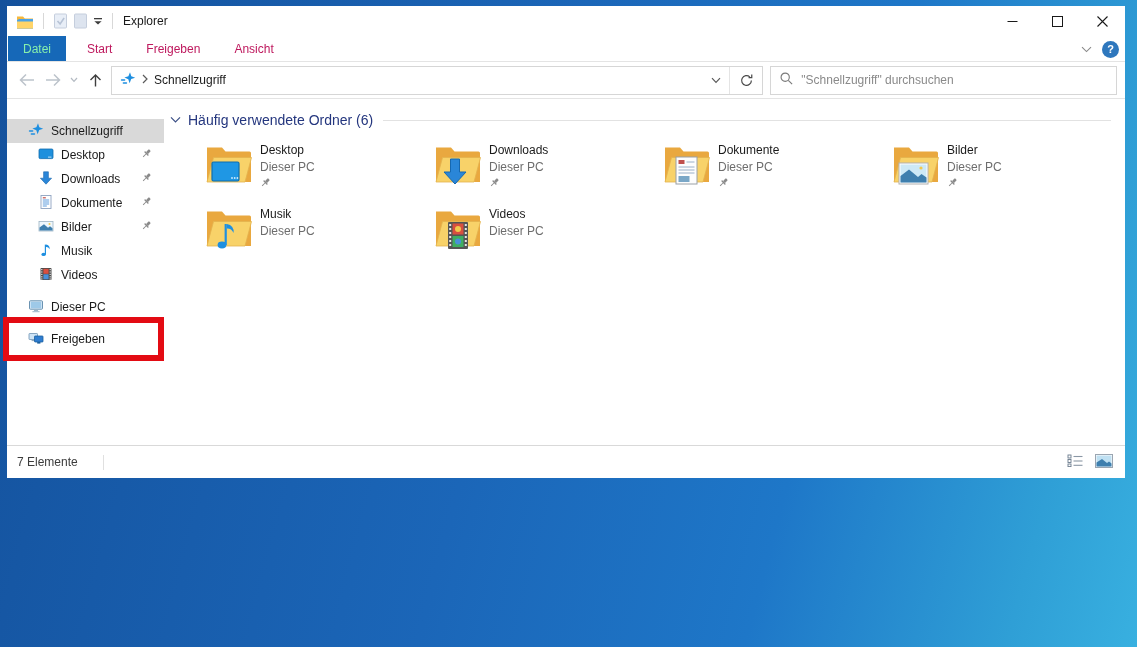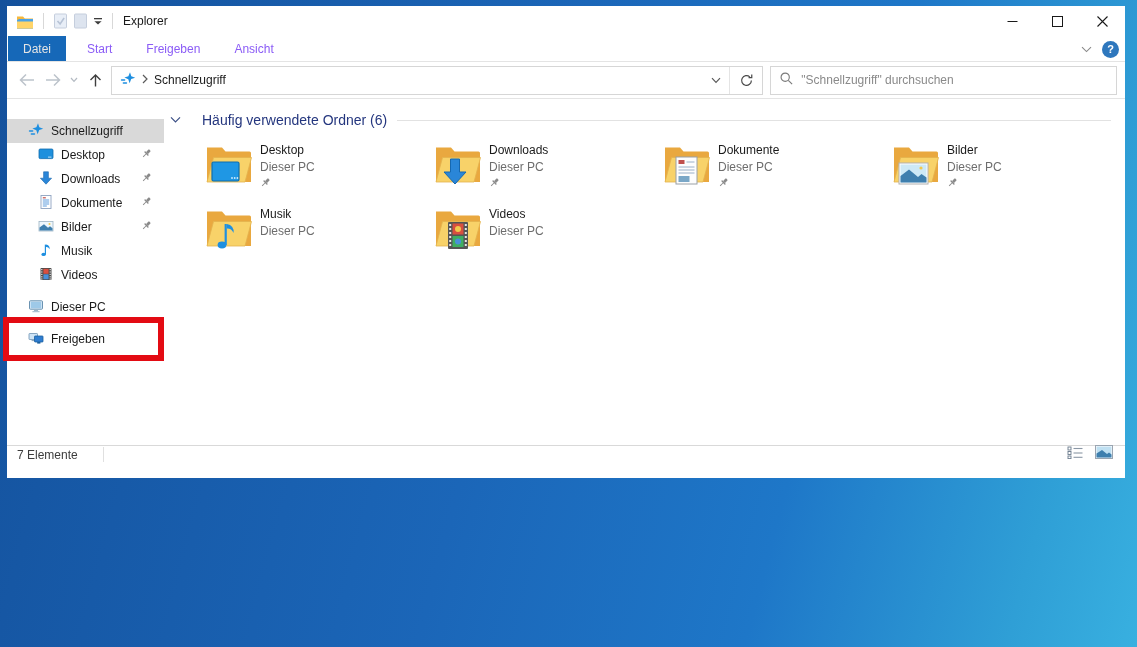--- a/index.html
+++ b/index.html
@@ -17,22 +17,22 @@
   
   .titlebar { height:30px; display:flex; align-items:center; padding-left:9px; }
   .qat { display:flex; align-items:center; gap:5px; }
   .qat svg { display:block; }
   .vsep { width:1px; height:16px; background:#d8d8d8; margin:0 4px; }
   .win-title { margin-left:6px; color:#1a1a1a; }
   .caption { margin-left:auto; display:flex; height:30px; }
   .cap-btn { width:45px; height:30px; display:flex; align-items:center; justify-content:center; }
   
   .tabrow { height:26px; display:flex; align-items:stretch; border-bottom:1px solid #e4e4e4; position:relative; }
-  .tab { display:flex; align-items:center; padding:0 13px; color:#8b5cf6; }
-  .tab.active { background:#1668b8; color:#e5e5e5; padding:0 15px; margin-left:1px; }
+  .tab { display:flex; align-items:center; padding:0 13px; color:#be185d; }
+  .tab.active { background:#1668b8; color:#86efac; padding:0 15px; margin-left:1px; }
   .tab.plain { margin-left:8px; }
   .tabrow-right { position:absolute; right:6px; top:0; height:26px; display:flex; align-items:center; gap:10px; }
   .help-circle { width:17px; height:17px; border-radius:50%; background:#2e77bd; color:#fff;
                  font-weight:bold; font-size:11px; display:flex; align-items:center; justify-content:center; }
   
   .toolbar { height:37px; display:flex; align-items:center; border-bottom:1px solid #e4e4e4; padding:0 8px; }
   .nav-btns { display:flex; align-items:center; gap:2px; }
   .nav-btn { width:24px; height:26px; display:flex; align-items:center; justify-content:center; }
   .nav-btn.narrow { width:14px; }
   .addressbar { margin-left:4px; width:653px; height:29px; border:1px solid #d6d6d6; display:flex; align-items:center; background:#fff; }
@@ -47,30 +47,30 @@
   .main { flex:1; display:flex; min-height:0; }
   .sidebar { width:157px; padding-top:20px; flex:none; }
   .side-item { height:24px; display:flex; align-items:center; gap:7px; padding-left:21px; }
   .side-item.child { padding-left:31px; }
   .side-item.gap { margin-top:8px; }
   .side-item.selected { background:#d9d9d9; }
   .side-item .pin { margin-left:auto; margin-right:12px; }
   .side-item svg { flex:none; }
   .content { flex:1; padding:13px 8px 0 6px; min-width:0; }
   .group-header { display:flex; align-items:center; }
-  .group-header .gh-text { margin-left:21px; font-size:14px; color:#24367e; white-space:nowrap;text-align:right; }
+  .group-header .gh-text { margin-left:7px; font-size:14px; color:#24367e; white-space:nowrap;text-align:right; }
   .group-header .rule { flex:1; height:1px; background:#e2e2e2; margin-left:10px; margin-right:6px; }
   .tiles { margin-top:14px; margin-left:35px; display:grid; grid-template-columns:repeat(4,229px); grid-auto-rows:64px; }
   .tile { display:flex; gap:7px; align-items:flex-start; }
   .tile-icon { width:48px; height:47px; flex:none; }
   .tile-text { display:flex; flex-direction:column; gap:3px; padding-top:1px; }
   .tile-name { color:#1a1a1a; }
   .tile-loc { color:#6d6d6d; }
   
-  .statusbar { height:23px; border-top:1px solid #d9d9d9; display:flex; align-items:flex-end; padding:16px 10px; color:#3c3c3c; }
+  .statusbar { height:23px; border-top:1px solid #d9d9d9; display:flex; align-items:center; padding:16px 10px; color:#3c3c3c; }
   .status-sep { width:1px; height:15px; background:#e0e0e0; margin-left:25px; }
   .view-btns { margin-left:auto; display:flex; align-items:center; gap:12px; padding-right:2px; }
   
   .annotation {
     position:absolute; left:3px; top:317px; width:161px; height:44px;
     border:6px solid #e30b13; z-index:20; pointer-events:none;
   }
 </style>
 </head>
 <body>

